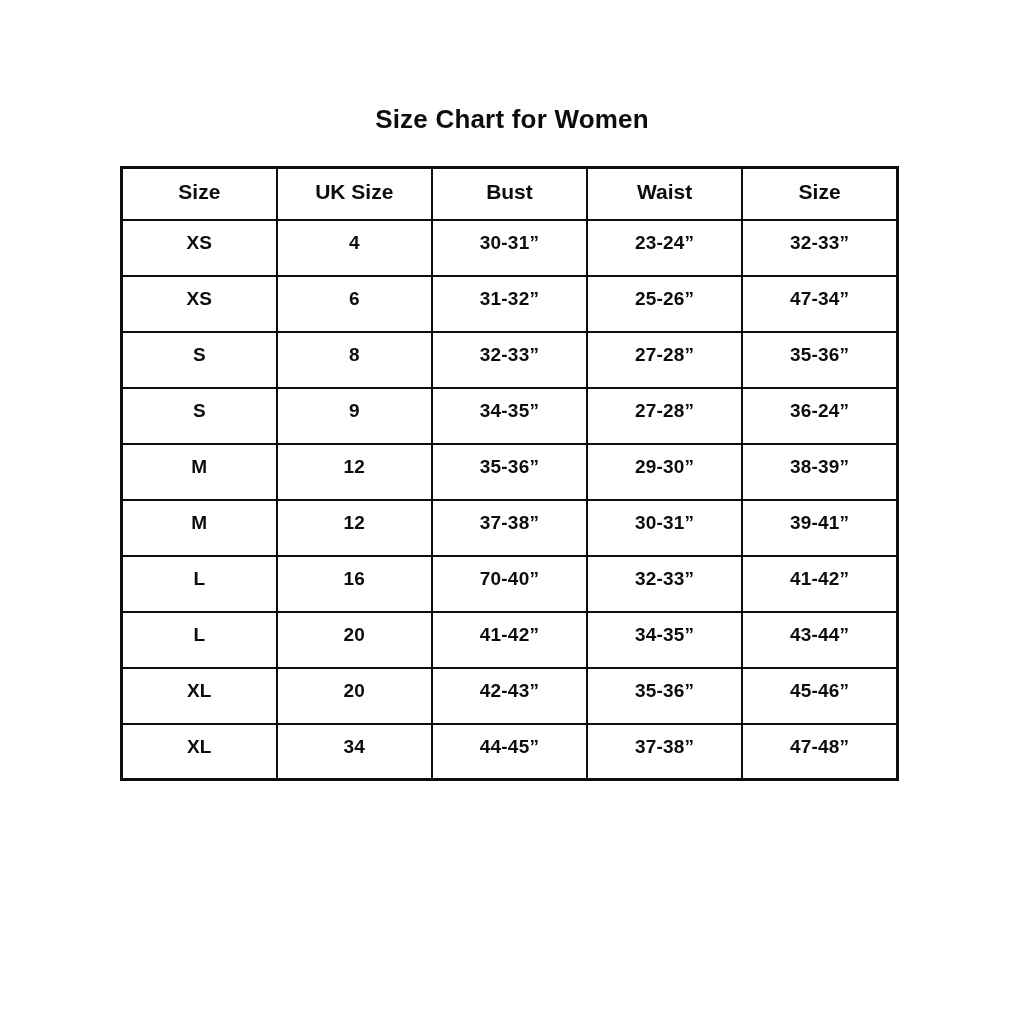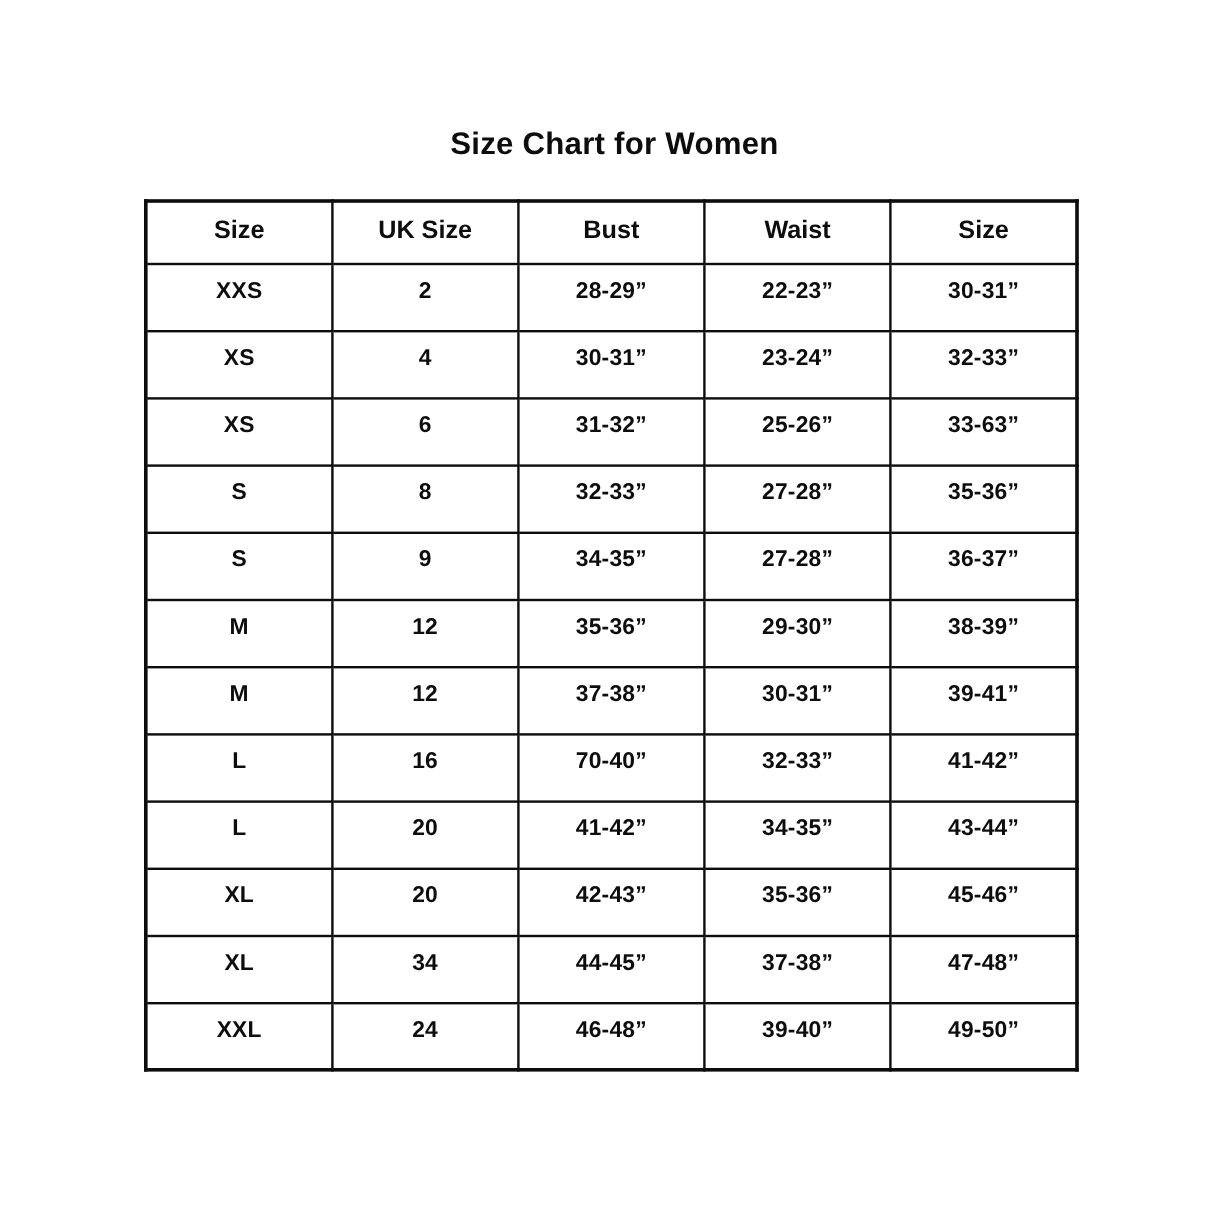--- a/index.html
+++ b/index.html
@@ -65,53 +65,46 @@
       <tr>
           <th>Size</th>
           <th>UK Size</th>
           <th>Bust</th>
           <th>Waist</th>
           <th>Size</th>
         </tr>
     </thead>
     <tbody>
         <tr>
-          <td>XXS</td>
-          <td>2</td>
-          <td>28-29”</td>
-          <td>22-23”</td>
-          <td>30-31”</td>
-        </tr>
-        <tr>
           <td>XS</td>
           <td>4</td>
           <td>30-31”</td>
           <td>23-24”</td>
           <td>32-33”</td>
         </tr>
         <tr>
           <td>XS</td>
           <td>6</td>
           <td>31-32”</td>
           <td>25-26”</td>
-          <td>33-63”</td>
+          <td>47-34”</td>
         </tr>
         <tr>
           <td>S</td>
           <td>8</td>
           <td>32-33”</td>
           <td>27-28”</td>
           <td>35-36”</td>
         </tr>
         <tr>
           <td>S</td>
           <td>9</td>
           <td>34-35”</td>
           <td>27-28”</td>
-          <td>36-37”</td>
+          <td>36-24”</td>
         </tr>
         <tr>
           <td>M</td>
           <td>12</td>
           <td>35-36”</td>
           <td>29-30”</td>
           <td>38-39”</td>
         </tr>
         <tr>
           <td>M</td>
@@ -141,22 +134,15 @@
           <td>35-36”</td>
           <td>45-46”</td>
         </tr>
         <tr>
           <td>XL</td>
           <td>34</td>
           <td>44-45”</td>
           <td>37-38”</td>
           <td>47-48”</td>
         </tr>
-        <tr>
-          <td>XXL</td>
-          <td>24</td>
-          <td>46-48”</td>
-          <td>39-40”</td>
-          <td>49-50”</td>
-        </tr>
       </tbody>
   </table>
 </div>
 
 </body></html>

